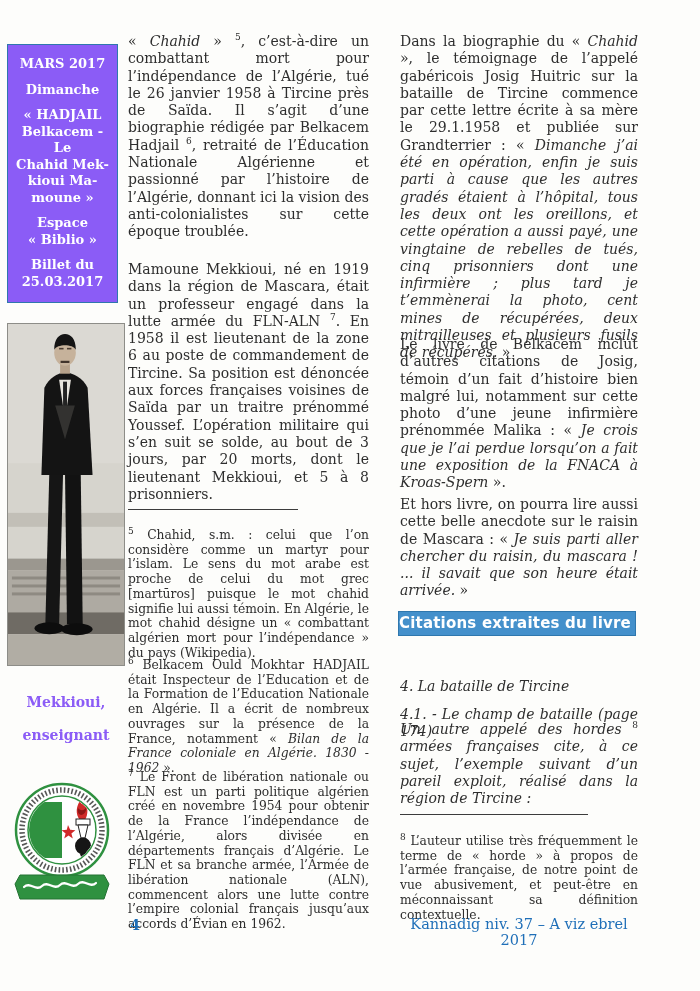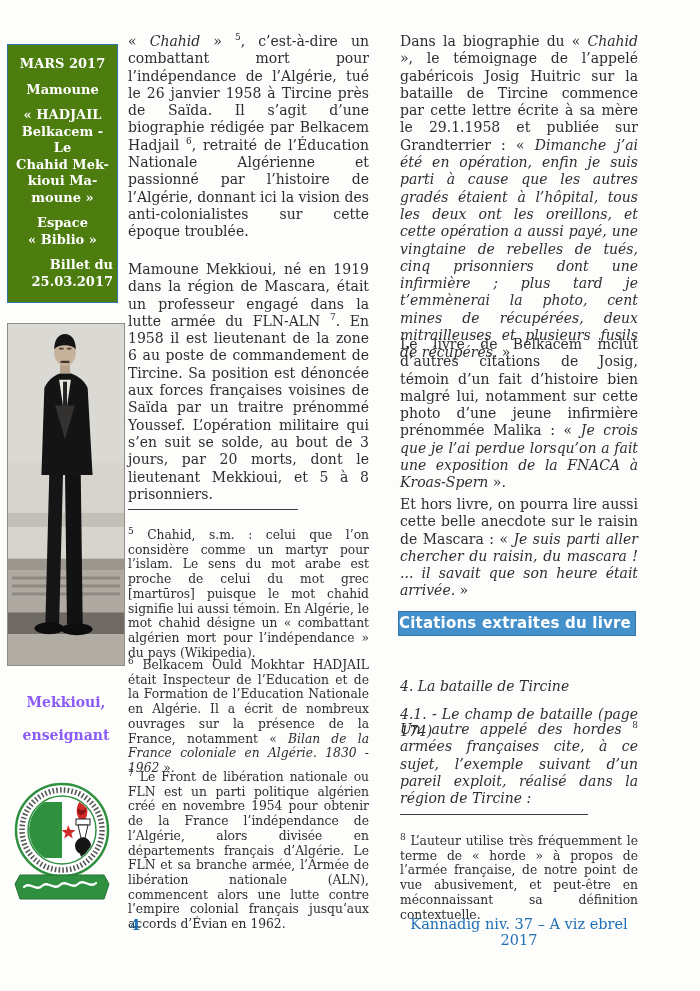--- a/index.html
+++ b/index.html
@@ -1,25 +1,25 @@
 <!DOCTYPE html>
 <html lang="fr"><head>
 <meta charset="utf-8">
 <style>
   html,body{margin:0;padding:0;background:#ffffff;}
   .page{position:relative;width:700px;height:991px;background:#fdfdfb;
         font-family:"DejaVu Serif", serif;color:#2e2e2e;overflow:hidden;}
 
   
   .side-box{position:absolute;left:7px;top:44px;width:111px;box-sizing:border-box;
-            background:#4d7c0f;border:1px solid #2f77ad;color:#ffffff;
+            background:#8b5cf6;border:1px solid #2f77ad;color:#ffffff;
             text-align:center;font-weight:bold;font-size:13px;line-height:16.5px;
             padding:11px 4px 12px 4px;}
   .side-item{white-space:pre-line;margin-bottom:9px;}
-  .side-item:last-child{margin-bottom:0;text-align:right;}
+  .side-item:last-child{margin-bottom:0;}
 
   
   .photo{position:absolute;left:7px;top:323px;width:118px;height:343px;
          border:1px solid #8d8d88;box-sizing:border-box;background:#d3d1ca;}
   .photo svg{display:block;width:100%;height:100%;}
 
   .caption{position:absolute;left:7px;top:694px;width:118px;text-align:center;
            color:#8b5cf6;font-weight:bold;font-size:14px;}
   .caption div{margin-bottom:17px;}
 
@@ -49,21 +49,21 @@
   .footer{position:absolute;left:392px;top:916px;width:254px;text-align:center;
           color:#1f6fb8;font-weight:normal;font-size:14.5px;white-space:pre-wrap;}
 </style>
 </head>
 <body>
 
 <div class="page">
 
   <div class="side-box">
     <div class="side-item">MARS 2017</div>
-    <div class="side-item">Mamoune</div>
+    <div class="side-item">Dimanche</div>
     <div class="side-item">« HADJAIL
 Belkacem - Le
 Chahid Mek-
 kioui Ma-
 moune »</div>
     <div class="side-item">Espace
 « Biblio »</div>
     <div class="side-item">Billet du
 25.03.2017</div>
   </div>

